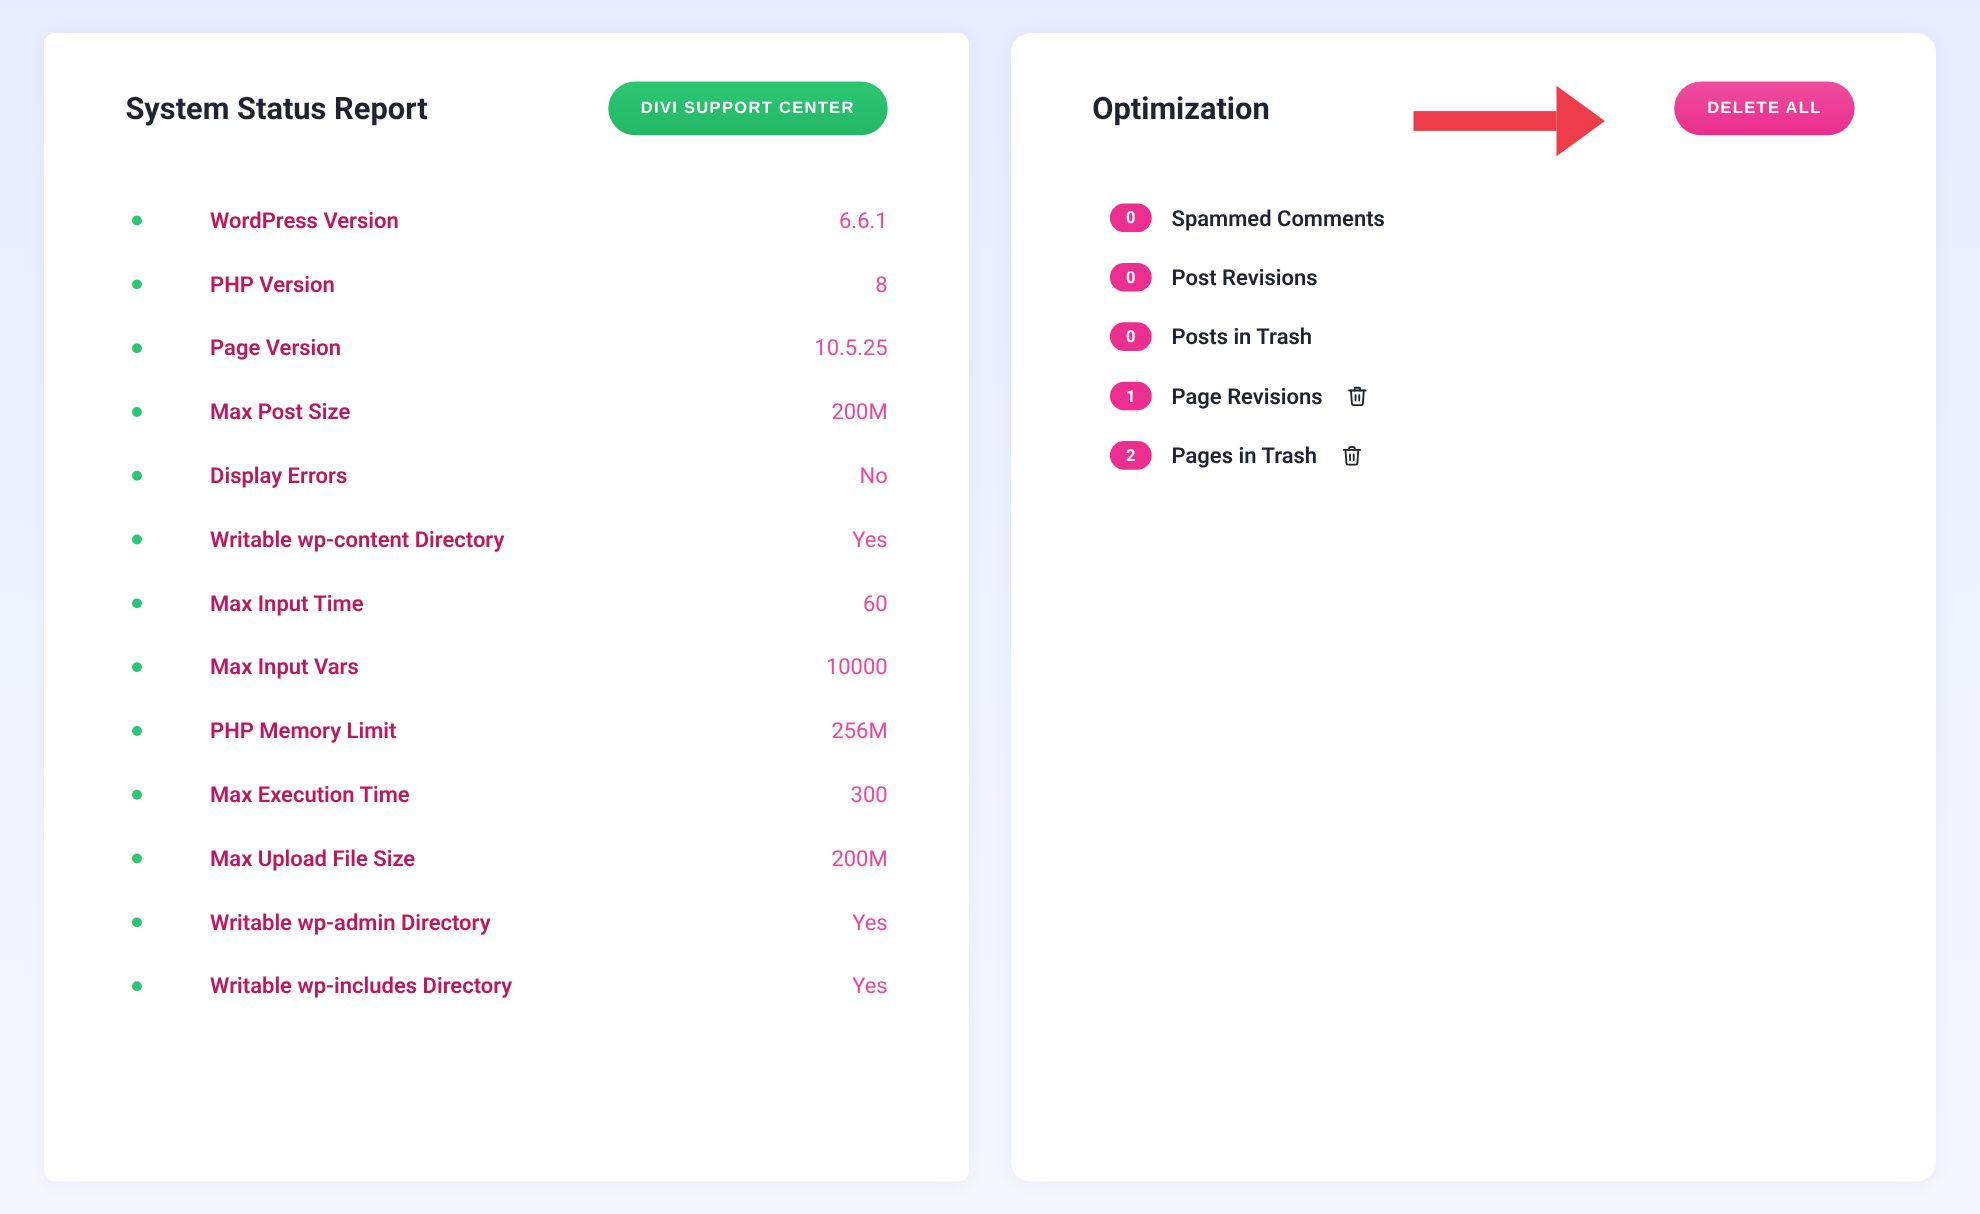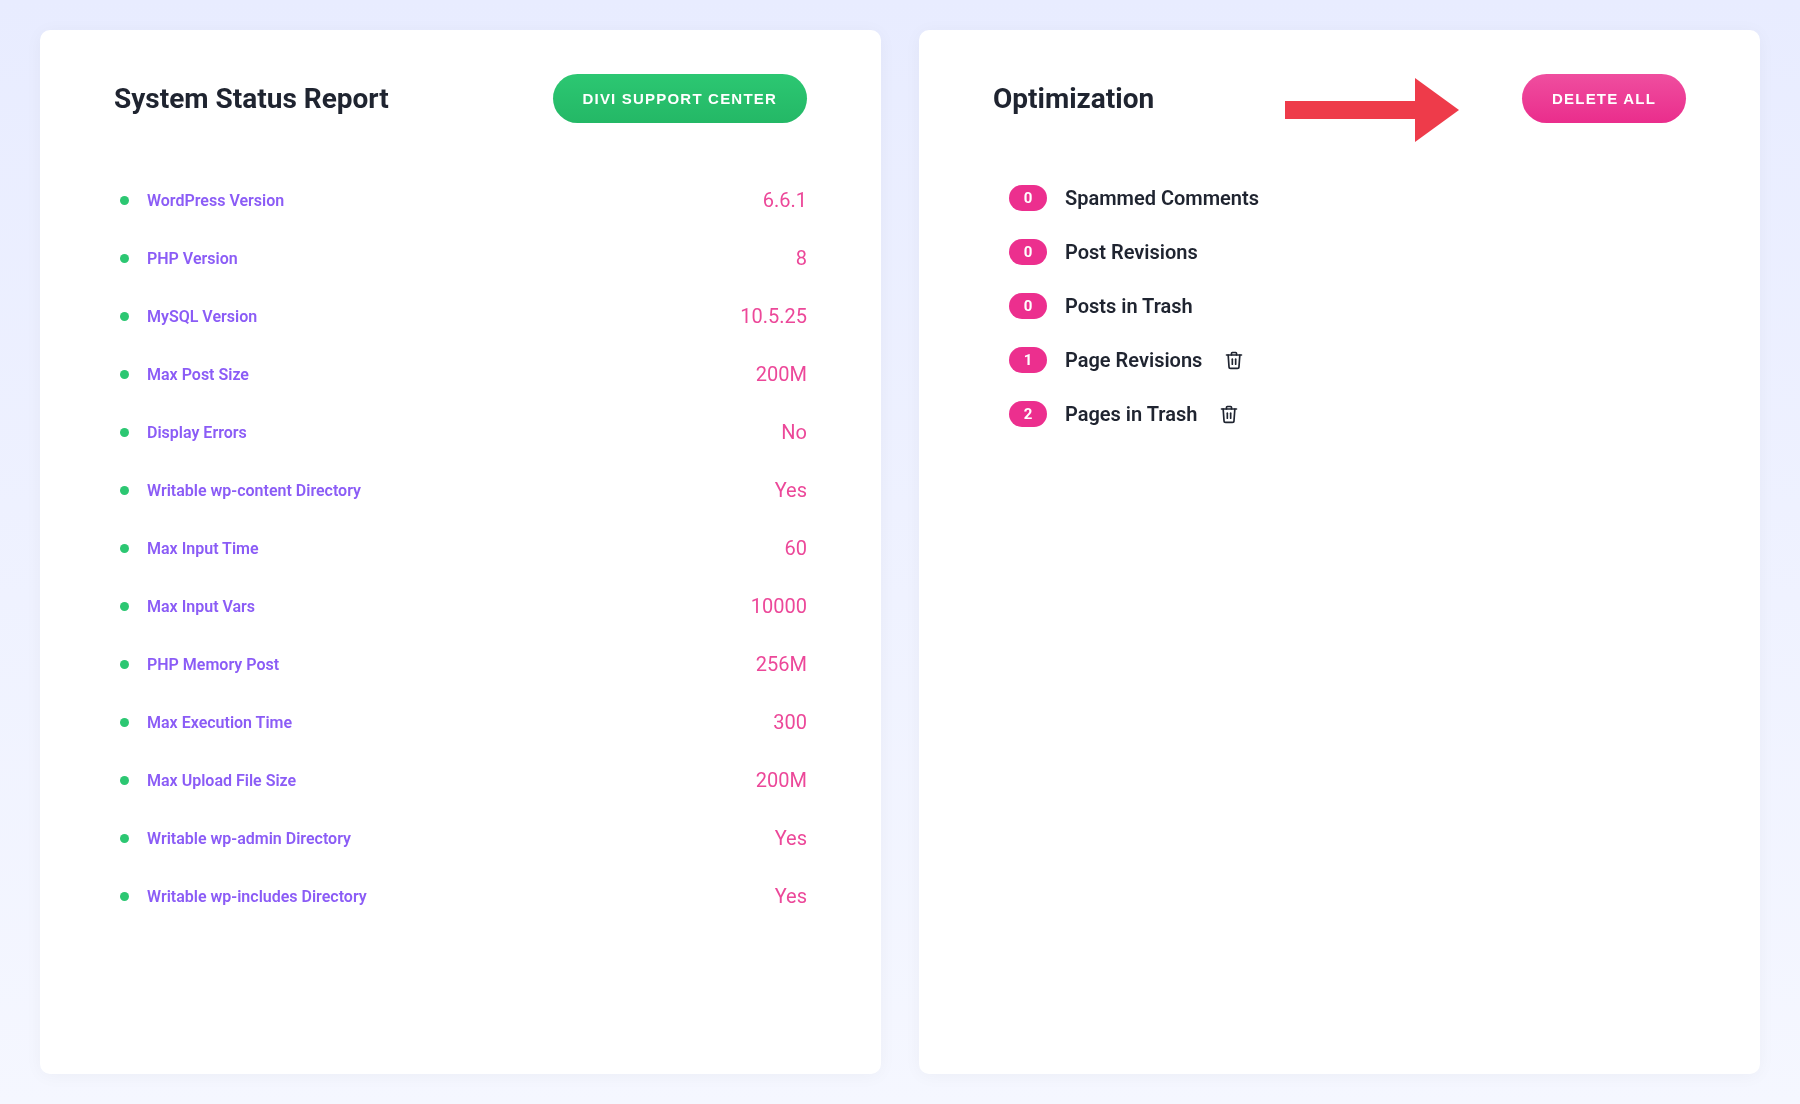--- a/index.html
+++ b/index.html
@@ -12,21 +12,21 @@
     display: flex;
     gap: 38px;
   }
   .panel {
     background: #ffffff;
     border-radius: 10px;
     box-shadow: 0 2px 18px rgba(0,0,0,0.04);
     padding: 44px 74px;
   }
   .panel-left { width: 860px; }
-  .panel-right { width: 860px; position: relative; }
+  .panel-right { width: 860px; position: relative; border-radius: 18px; }
   .panel-header {
     display: flex;
     align-items: center;
     justify-content: space-between;
     margin-bottom: 48px;
   }
   .panel-title {
     font-size: 28px;
     font-weight: 700;
     color: #1f2430;
@@ -60,23 +60,24 @@
     gap: 18px;
   }
   .status-dot {
     width: 9px;
     height: 9px;
     border-radius: 50%;
     background: #2cc772;
     margin-left: 6px;
   }
   .status-label {
-    font-size: 16px;
+    font-size: 20px;
     font-weight: 600;
-    color: #8b5cf6;
+    color: #be185d;
+    margin-left: 44px;
   }
   .status-value {
     font-size: 20px;
     color: #ec4899;
   }
   .opt-list { list-style: none; margin-left: 16px; margin-top: 10px; }
   .opt-row {
     display: flex;
     align-items: center;
     gap: 18px;
@@ -146,21 +147,21 @@
       <li class="status-row">
     <div class="status-left">
       <span class="status-dot"></span>
       <span class="status-label">PHP Version</span>
     </div>
     <span class="status-value">8</span>
   </li>
       <li class="status-row">
     <div class="status-left">
       <span class="status-dot"></span>
-      <span class="status-label">MySQL Version</span>
+      <span class="status-label">Page Version</span>
     </div>
     <span class="status-value">10.5.25</span>
   </li>
       <li class="status-row">
     <div class="status-left">
       <span class="status-dot"></span>
       <span class="status-label">Max Post Size</span>
     </div>
     <span class="status-value">200M</span>
   </li>
@@ -188,21 +189,21 @@
       <li class="status-row">
     <div class="status-left">
       <span class="status-dot"></span>
       <span class="status-label">Max Input Vars</span>
     </div>
     <span class="status-value">10000</span>
   </li>
       <li class="status-row">
     <div class="status-left">
       <span class="status-dot"></span>
-      <span class="status-label">PHP Memory Post</span>
+      <span class="status-label">PHP Memory Limit</span>
     </div>
     <span class="status-value">256M</span>
   </li>
       <li class="status-row">
     <div class="status-left">
       <span class="status-dot"></span>
       <span class="status-label">Max Execution Time</span>
     </div>
     <span class="status-value">300</span>
   </li>

